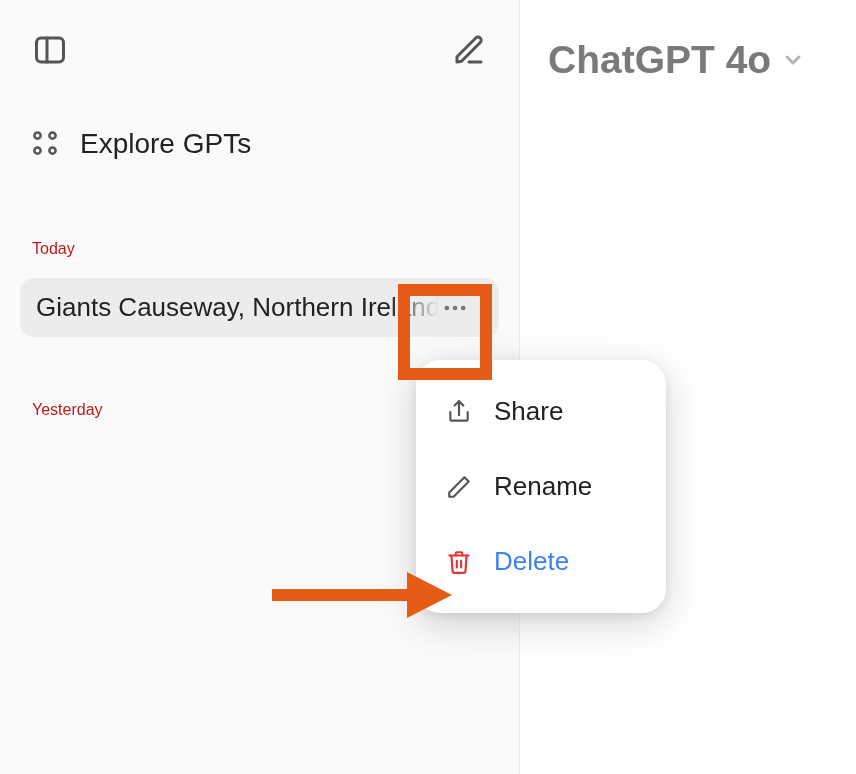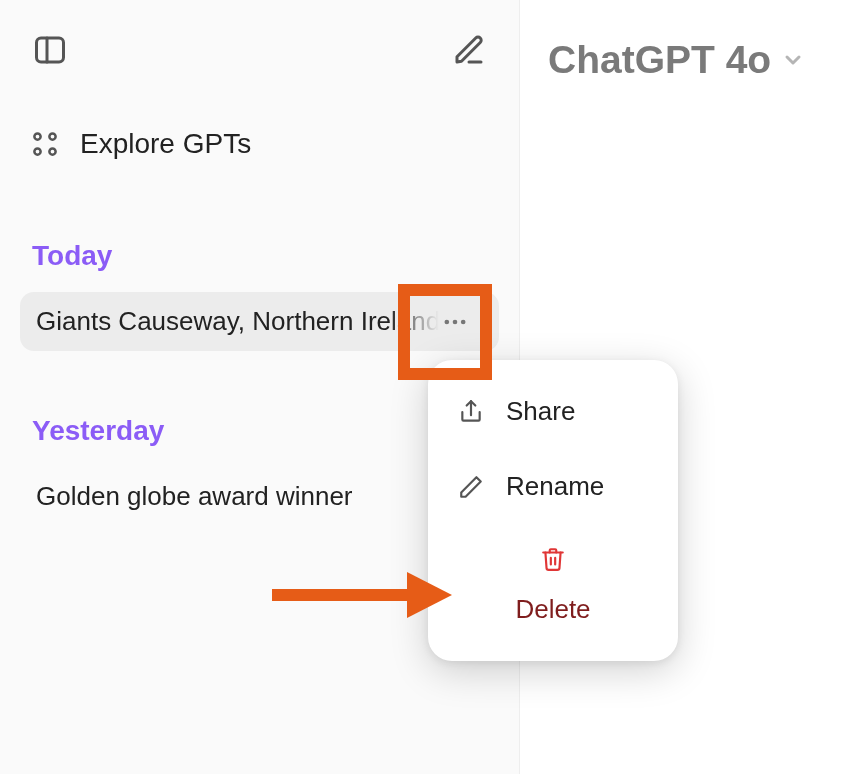--- a/index.html
+++ b/index.html
@@ -37,35 +37,35 @@
   .icon-btn {
     width: 44px;
     height: 44px;
     display: flex;
     align-items: center;
     justify-content: center;
     border-radius: 10px;
   }
   .explore-row {
     display: flex;
-    align-items: center;
+    align-items: flex-start;
     gap: 20px;
     padding: 8px 10px;
     border-radius: 12px;
     margin-bottom: 72px;
   }
   .explore-label {
     font-size: 28px;
     font-weight: 500;
     color: #222;
   }
   .section-label {
-    font-size: 28px;
-    font-weight: 700;
-    color: #8b5cf6;
+    font-size: 16px;
+    font-weight: 400;
+    color: #b91c1c;
     padding-left: 12px;
     margin-bottom: 20px;
   }
   .chat-item {
     font-size: 26px;
     color: #222;
     padding: 14px 16px;
     border-radius: 14px;
     white-space: nowrap;
     overflow: hidden;
@@ -98,38 +98,38 @@
     font-size: 39px;
     font-weight: 600;
     color: #7a7a7a;
     padding: 10px 8px;
   }
   .chev { color: #b5b5b5; }
 
   
   .menu {
     position: absolute;
-    left: 428px;
+    left: 416px;
     top: 360px;
     width: 250px;
     background: #fff;
     border-radius: 24px;
     box-shadow: 0 10px 38px rgba(0,0,0,0.18), 0 2px 8px rgba(0,0,0,0.08);
     padding: 14px 0;
     z-index: 50;
   }
   .menu-item {
     display: flex;
     align-items: center;
     gap: 22px;
     padding: 22px 30px;
     font-size: 26px;
     color: #222;
   }
-  .menu-item.danger { color: #7f1d1d; flex-direction: column; }
+  .menu-item.danger { color: #3b82f6; }
   .menu-item svg { flex-shrink: 0; }
 
   
   .hl-box {
     position: absolute;
     left: 398px;
     top: 284px;
     width: 94px;
     height: 96px;
     border: 12px solid #e65c17;
@@ -198,23 +198,20 @@
           <circle cx="12" cy="12" r="2"></circle>
           <circle cx="19" cy="12" r="2"></circle>
         </svg>
       </span>
     </div>
 
     <div class="section-gap"></div>
 
     <div class="section-label">Yesterday</div>
 
-    <div class="chat-item">
-      <span>Golden globe award winner</span>
-    </div>
 
   </div>
 
   <div class="main">
     <div class="model-switch">
       <span>ChatGPT 4o</span>
       <svg class="chev" width="24" height="24" viewBox="0 0 24 24" fill="none" stroke="currentColor" stroke-width="3" stroke-linecap="round" stroke-linejoin="round">
         <polyline points="6 9 12 15 18 9"></polyline>
       </svg>
     </div>

